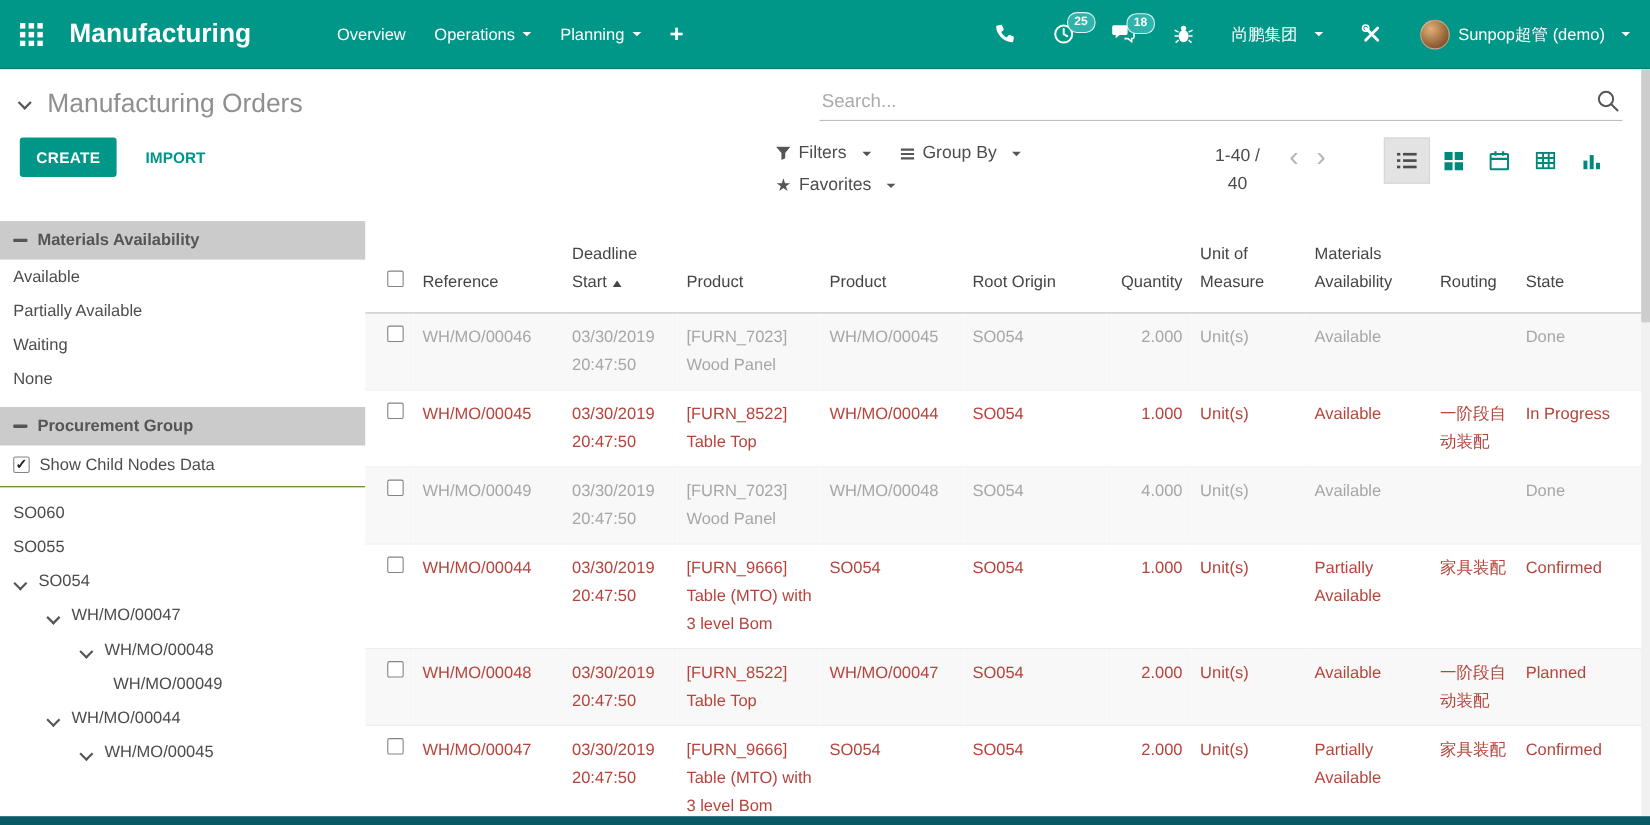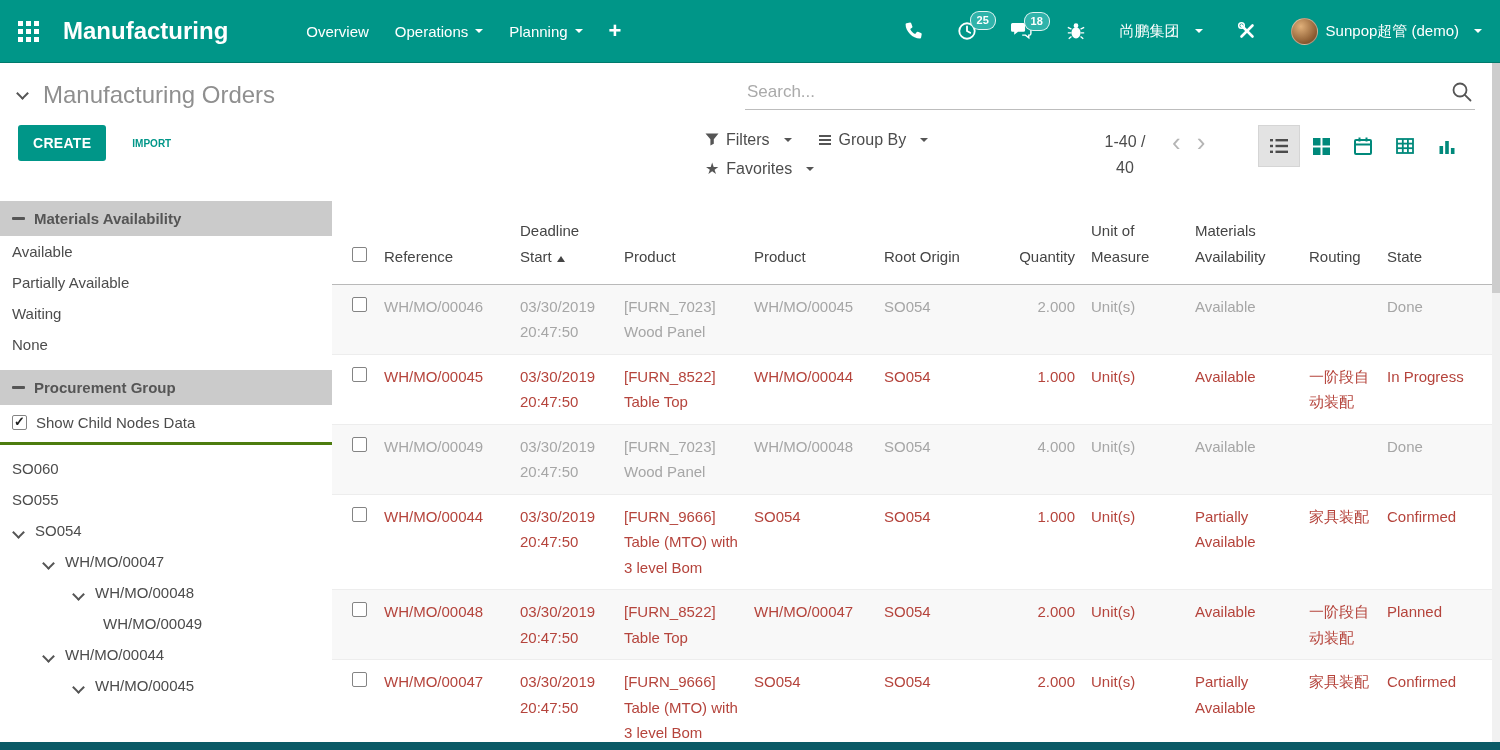--- a/index.html
+++ b/index.html
@@ -39,21 +39,21 @@
   .search { position:absolute; left:745px; top:16px; width:730px; }
   .search input { width:100%; border:none; border-bottom:1px solid #bdbdbd;
     font-size:17px; padding:3px 34px 7px 2px; color:#555; outline:none; }
   .search input::placeholder { color:#aaa; }
   .search .mag { position:absolute; right:2px; top:2px; cursor:pointer; }
   .btn-area { position:absolute; left:18px; top:62px; display:flex; align-items:center; }
   .create-btn { background:#009688; color:#fff; border:none; font-weight:bold;
     font-size:14px; padding:10px 15px; border-radius:3px; cursor:pointer;
     font-family:inherit; letter-spacing:.3px; }
   .import-btn { background:none; border:none; color:#009688; font-weight:bold;
-    font-size:10px; margin-left:26px; cursor:pointer; font-family:inherit; }
+    font-size:14px; margin-left:26px; cursor:pointer; font-family:inherit; }
   .filters { position:absolute; left:705px; top:62px; font-size:16px; color:#4c4c4c; }
   .filters .frow { display:flex; align-items:center; gap:26px; height:29px; }
   .fbtn { display:flex; align-items:center; gap:7px; cursor:pointer; }
   .fbtn svg { flex:none; }
   .star-ico { color:#555; font-size:16px; }
   .pager { position:absolute; left:1095px; top:66px; width:60px; text-align:center;
     font-size:16px; color:#4c4c4c; line-height:1.65; cursor:pointer; }
   .pager-nav { position:absolute; left:1172px; top:66px; display:flex; gap:16px; }
   .pg-btn { font-size:26px; line-height:26px; color:#b5b5b5; cursor:pointer; }
   .switcher { position:absolute; left:1258px; top:62px; display:flex; }
@@ -65,21 +65,21 @@
   .main { display:flex; height:546px; overflow:hidden; }
 
   
   .sidebar { width:332px; flex:none; font-size:15px; color:#4c4c4c; padding-top:5px; }
   .side-header { background:#cbcbcb; color:#555; font-weight:bold;
     padding:9px 12px; display:flex; align-items:center; gap:9px; cursor:pointer; }
   .minus-ico { display:inline-block; width:13px; height:3px; background:#555; border-radius:1px; }
   .side-item { padding:7px 12px; cursor:pointer; }
   .gap { height:10px; }
   .side-check { padding:9px 12px 11px; display:flex; align-items:center; gap:9px;
-    border-bottom:3px solid #4d7c0f; margin-bottom:8px; cursor:pointer; }
+    border-bottom:1px solid #4d7c0f; margin-bottom:8px; cursor:pointer; }
   .cbx { display:inline-block; width:15px; height:15px; border:1px solid #848484;
     border-radius:2px; background:#fff; position:relative; flex:none; cursor:pointer; }
   .cbx.checked::after { content:"✓"; position:absolute; left:1px; top:-2px;
     font-size:13px; font-weight:bold; color:#222; }
   .tree-item { display:flex; align-items:flex-end; padding:7px 12px; cursor:pointer; }
   .tree-item .chev { margin-right:12px; position:relative; top:-2px; flex:none; }
 
   
   .content { flex:1; overflow:hidden; }
   table { width:100%; border-collapse:collapse; table-layout:fixed; font-size:15px; }

